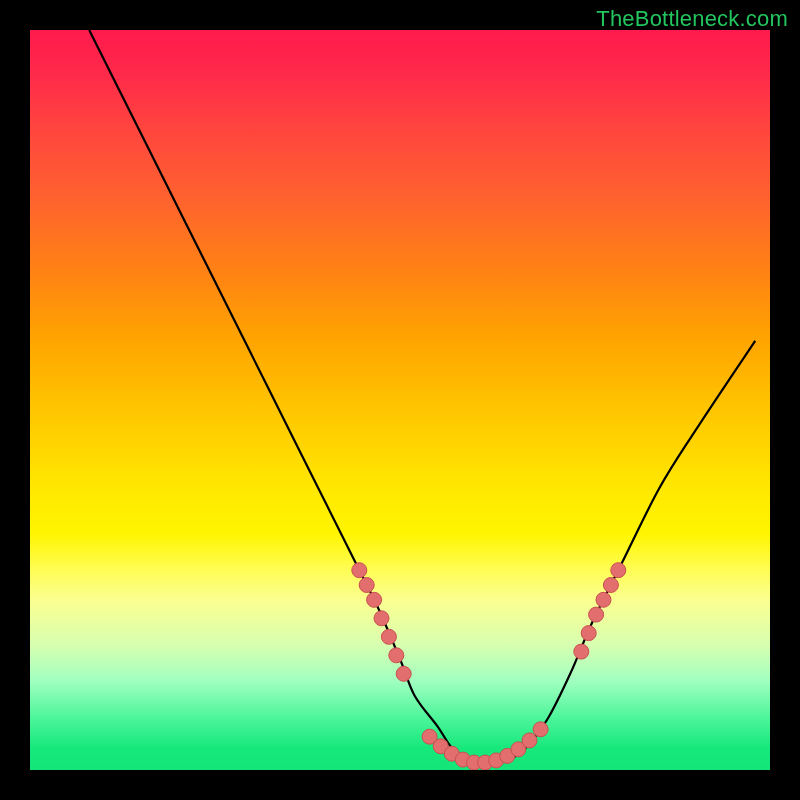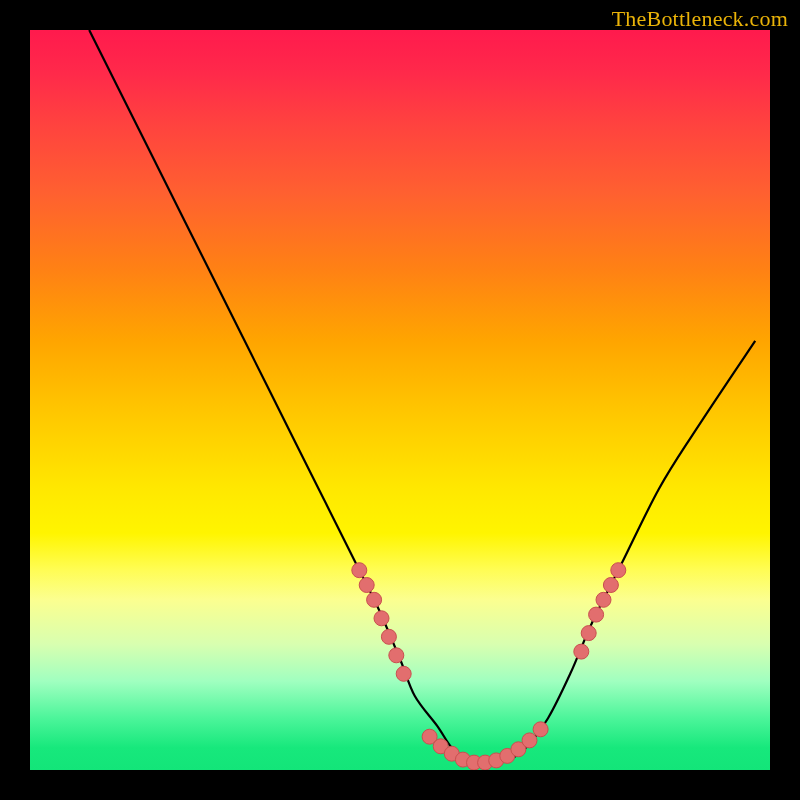--- a/index.html
+++ b/index.html
@@ -38,26 +38,25 @@
       #d8ffb0 83%,
       #a0ffc0 88%,
       #4cf59a 93%,
       #17e87c 97%,
       #13e579 100%);
   }
   .watermark {
     position: absolute;
     top: 6px;
     right: 12px;
-    color: #eab308;
+    color: #22c55e;
     font-size: 22px;
     font-weight: 500;
     letter-spacing: 0.2px;
     z-index: 30;
-    font-family: Liberation Serif, serif;
   }
   svg.curve {
     position: absolute;
     left: 0;
     top: 0;
     width: 740px;
     height: 740px;
     z-index: 10;
   }
 </style>

